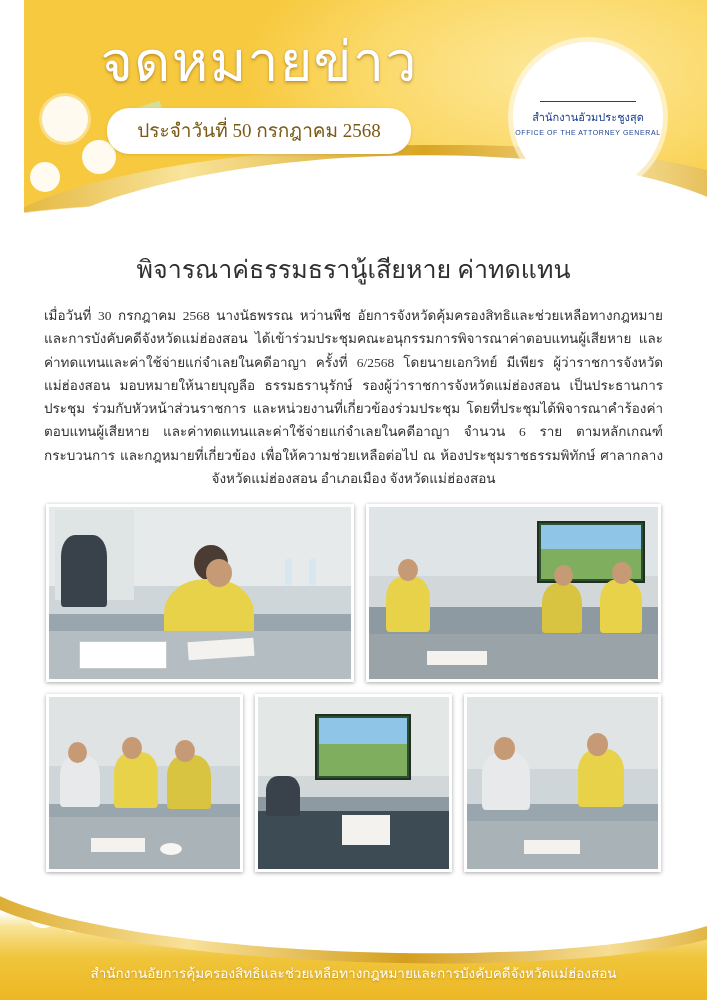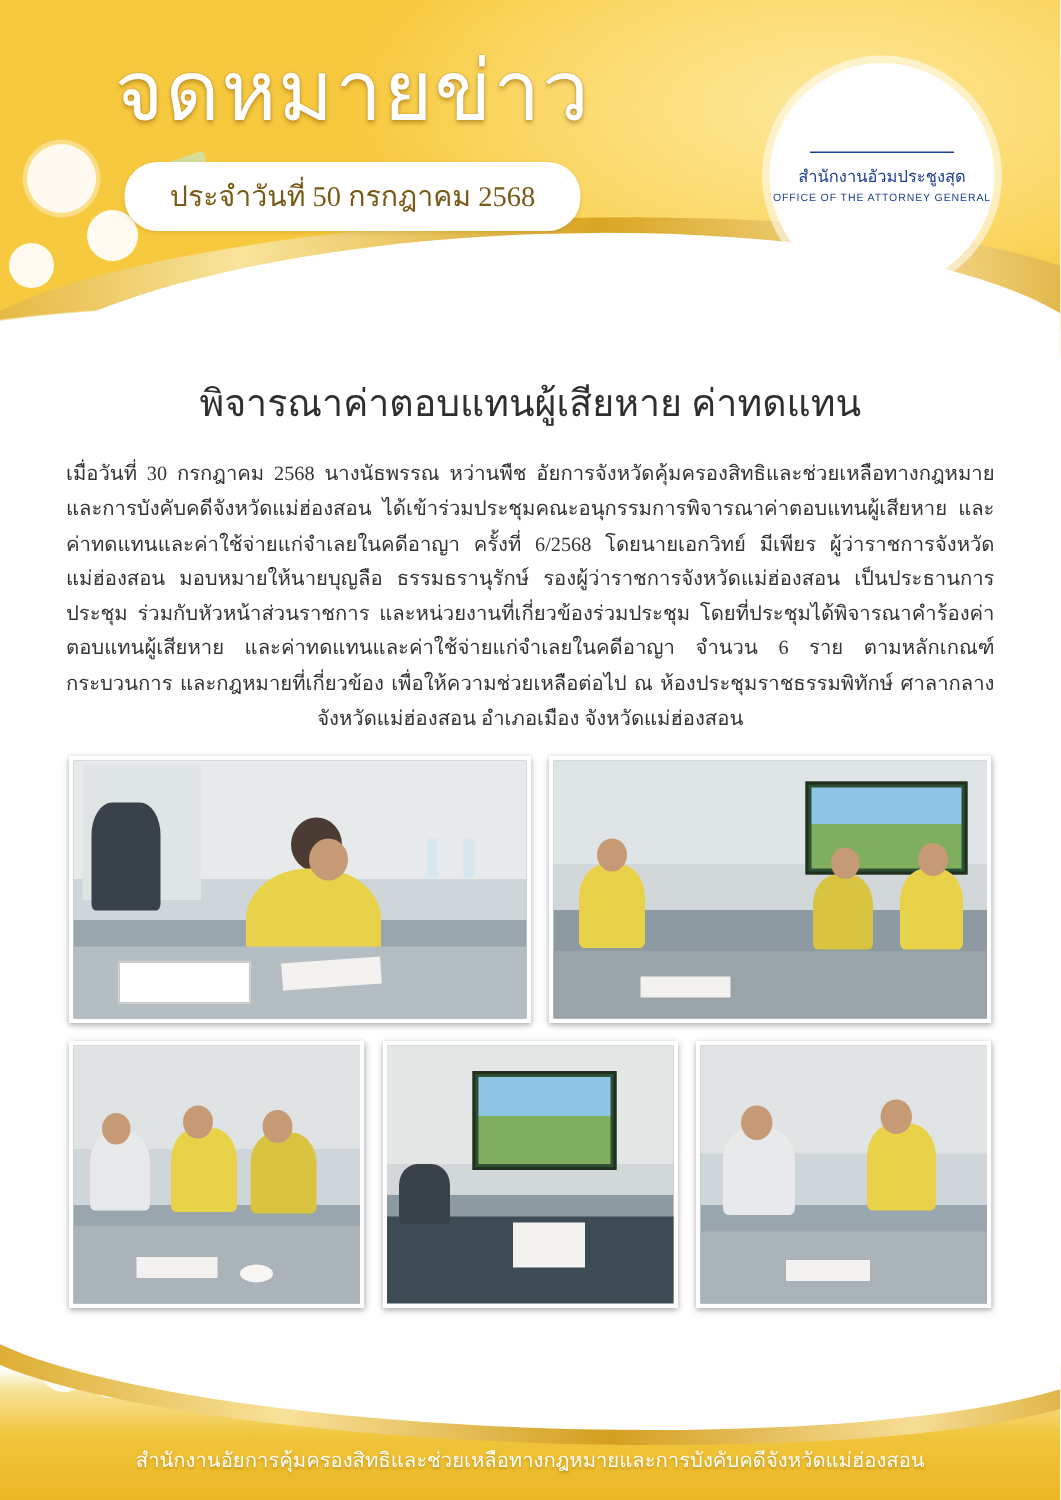--- a/index.html
+++ b/index.html
@@ -18,20 +18,21 @@
   }
 
   
   .header{
     position:relative;
     height:238px;
     background:
       radial-gradient(ellipse 420px 200px at 78% 30%, #fde89a 0%, #fbd969 45%, #f7c93f 75%),
       linear-gradient(165deg,#fdf0b8 0%, #fbdc74 35%, #f6c93c 70%, #f2bb22 100%);
     overflow:hidden;
+    margin-left:24px;
   }
   .header:after{
     content:"";
     position:absolute;left:0;right:0;bottom:-2px;height:70px;
     background:
       radial-gradient(ellipse 420px 60px at 25% 100%, #ffffff 0 60%, rgba(255,255,255,0) 62%),
       radial-gradient(ellipse 380px 48px at 78% 104%, #ffffff 0 60%, rgba(255,255,255,0) 62%);
   }
   .hdr-curve{
     position:absolute;left:-20px;bottom:-28px;width:760px;height:110px;
@@ -194,21 +195,21 @@
 
     <div class="logo">
       <div class="logo-rule"></div>
       <div class="logo-th">สำนักงานอัวมประชูงสุด</div>
       <div class="logo-en">OFFICE OF THE ATTORNEY GENERAL</div>
     </div>
   </div>
 
   <div class="article">
     <div class="headline">
-      <div>พิจารณาค่าตอบแทนผู้เสียหาย ค่าทดแทน</div>
+      <div>พิจารณาค่ธรรมธรานู้เสียหาย ค่าทดแทน</div>
     </div>
     <div class="body-text">เมื่อวันที่ 30 กรกฎาคม 2568  นางนัธพรรณ หว่านพืช  อัยการจังหวัดคุ้มครองสิทธิและช่วยเหลือทางกฎหมายและการบังคับคดีจังหวัดแม่ฮ่องสอน ได้เข้าร่วมประชุมคณะอนุกรรมการพิจารณาค่าตอบแทนผู้เสียหาย และค่าทดแทนและค่าใช้จ่ายแก่จำเลยในคดีอาญา ครั้งที่ 6/2568 โดยนายเอกวิทย์ มีเพียร ผู้ว่าราชการจังหวัดแม่ฮ่องสอน มอบหมายให้นายบุญลือ ธรรมธรานุรักษ์ รองผู้ว่าราชการจังหวัดแม่ฮ่องสอน เป็นประธานการประชุม ร่วมกับหัวหน้าส่วนราชการ และหน่วยงานที่เกี่ยวข้องร่วมประชุม โดยที่ประชุมได้พิจารณาคำร้องค่าตอบแทนผู้เสียหาย และค่าทดแทนและค่าใช้จ่ายแก่จำเลยในคดีอาญา จำนวน 6 ราย ตามหลักเกณฑ์ กระบวนการ และกฎหมายที่เกี่ยวข้อง เพื่อให้ความช่วยเหลือต่อไป ณ ห้องประชุมราชธรรมพิทักษ์ ศาลากลางจังหวัดแม่ฮ่องสอน อำเภอเมือง จังหวัดแม่ฮ่องสอน</div>
   </div>
 
   <div class="photos">
 
     <div class="prow r1">
       <div class="photo p1">
         <div class="ph-bg scene-a"></div>
         <div class="wall"></div>

